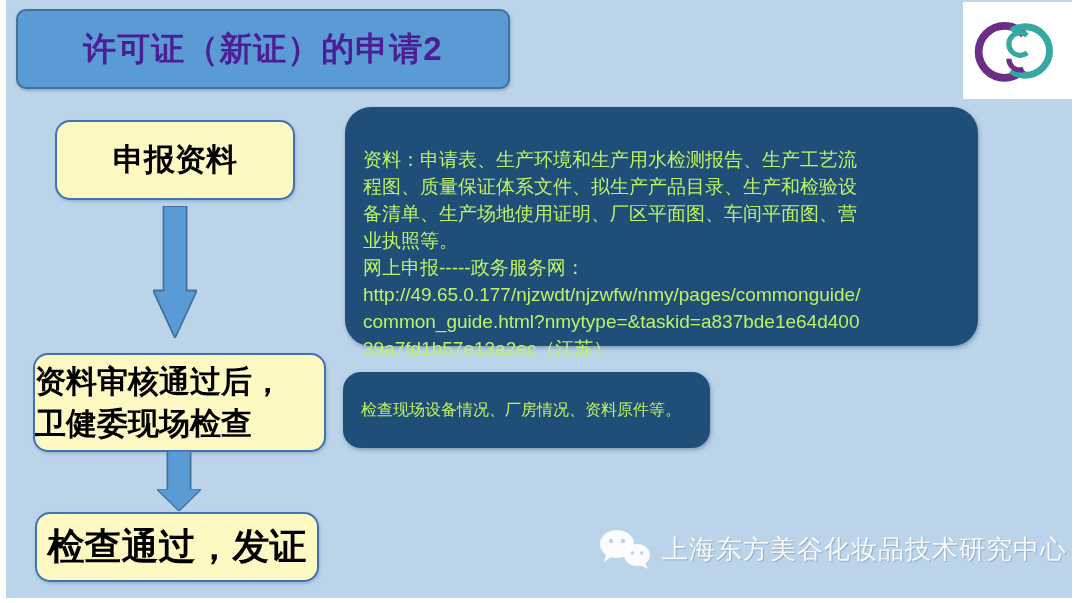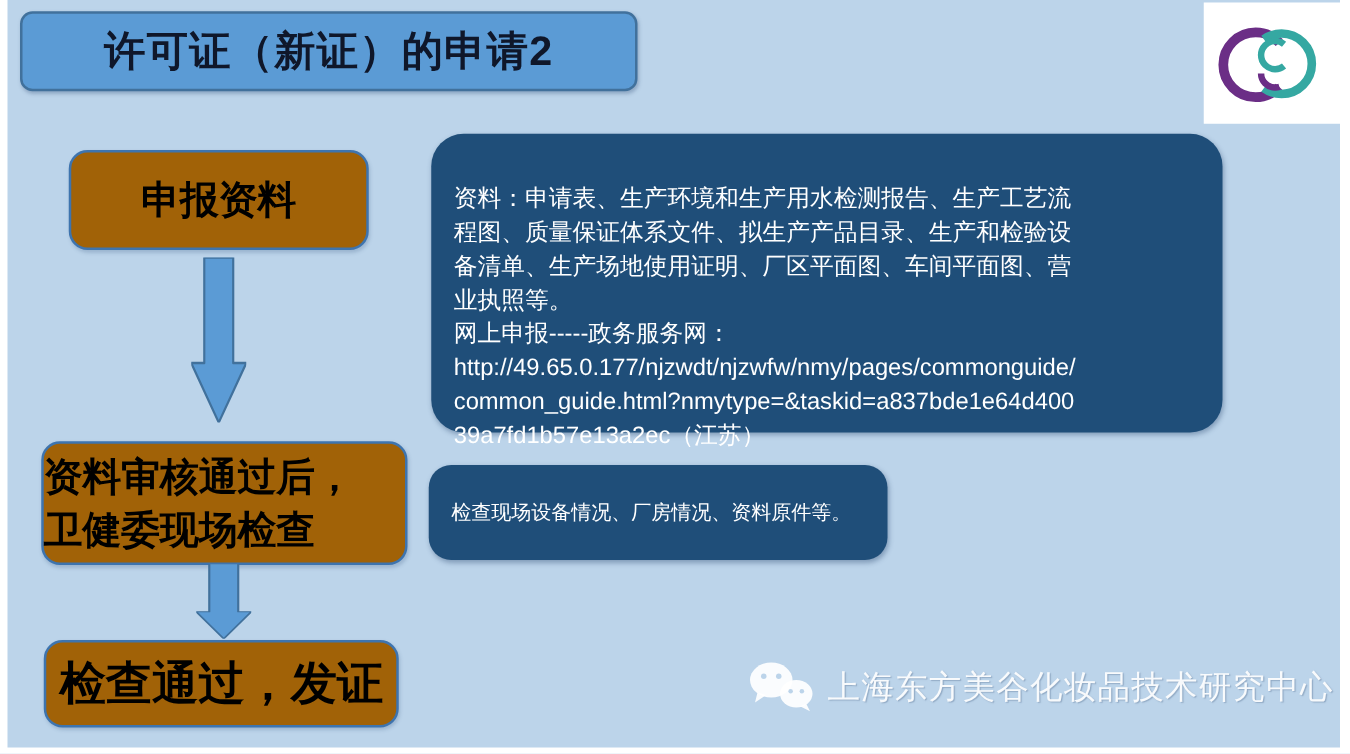--- a/index.html
+++ b/index.html
@@ -7,50 +7,50 @@
     width:1080px;height:603px;position:relative;overflow:hidden;
     background:#ffffff;
     font-family:"Liberation Sans","DejaVu Sans",sans-serif;
   }
   .slide{
     position:absolute;left:6px;top:0;width:1066px;height:598px;
     background:#bcd4ea;
   }
   
   .title-box{
-    position:absolute;left:10px;top:9px;width:494px;height:64px;
+    position:absolute;left:10px;top:9px;width:494px;height:80px;
     background:#5b9bd5;border:2px solid #41719c;border-radius:10px;
     display:flex;align-items:center;justify-content:center;
-    font-size:33px;font-weight:bold;color:#0f172a;letter-spacing:1px;
+    font-size:33px;font-weight:bold;color:#4c1d95;letter-spacing:1px;
     box-sizing:border-box;box-shadow:1px 2px 3px rgba(60,90,130,.35);
   }
   
   .logo{
     position:absolute;left:957px;top:2px;width:109px;height:97px;
     background:#ffffff;display:flex;align-items:center;justify-content:center;
   }
   
   .flow-box{
     position:absolute;box-sizing:border-box;
-    background:#a16207;border:2px solid #3e74ae;border-radius:15px;
+    background:#fef9c3;border:2px solid #3e74ae;border-radius:15px;
     color:#000;font-weight:bold;display:flex;align-items:center;
     box-shadow:1px 2px 3px rgba(60,90,130,.25);
   }
   .flow-1{left:49px;top:120px;width:240px;height:80px;justify-content:center;font-size:31px;}
   .flow-2{left:27px;top:353px;width:293px;height:99px;justify-content:flex-start;
           font-size:31px;line-height:1.35;white-space:pre-line;}
   .flow-3{left:29px;top:512px;width:284px;height:70px;justify-content:center;font-size:37px;}
   
   .arrow{position:absolute;}
   .arrow-1{left:147px;top:206px;width:44px;height:132px;}
   .arrow-2{left:151px;top:451px;width:44px;height:60px;}
   .arrow svg{width:100%;height:100%;display:block;}
   
   .note{
-    position:absolute;box-sizing:border-box;background:#1f4e79;color:#ffffff;
+    position:absolute;box-sizing:border-box;background:#1f4e79;color:#bef264;
     box-shadow:1px 2px 4px rgba(40,70,110,.4);
   }
   .note-1{
     left:339px;top:107px;width:633px;height:239px;border-radius:26px;
     padding:12px 18px;font-size:19px;line-height:27px;white-space:pre-line;
   }
   .note-2{
     left:337px;top:372px;width:367px;height:76px;border-radius:18px;
     display:flex;align-items:center;padding:0 18px;font-size:16px;
   }

